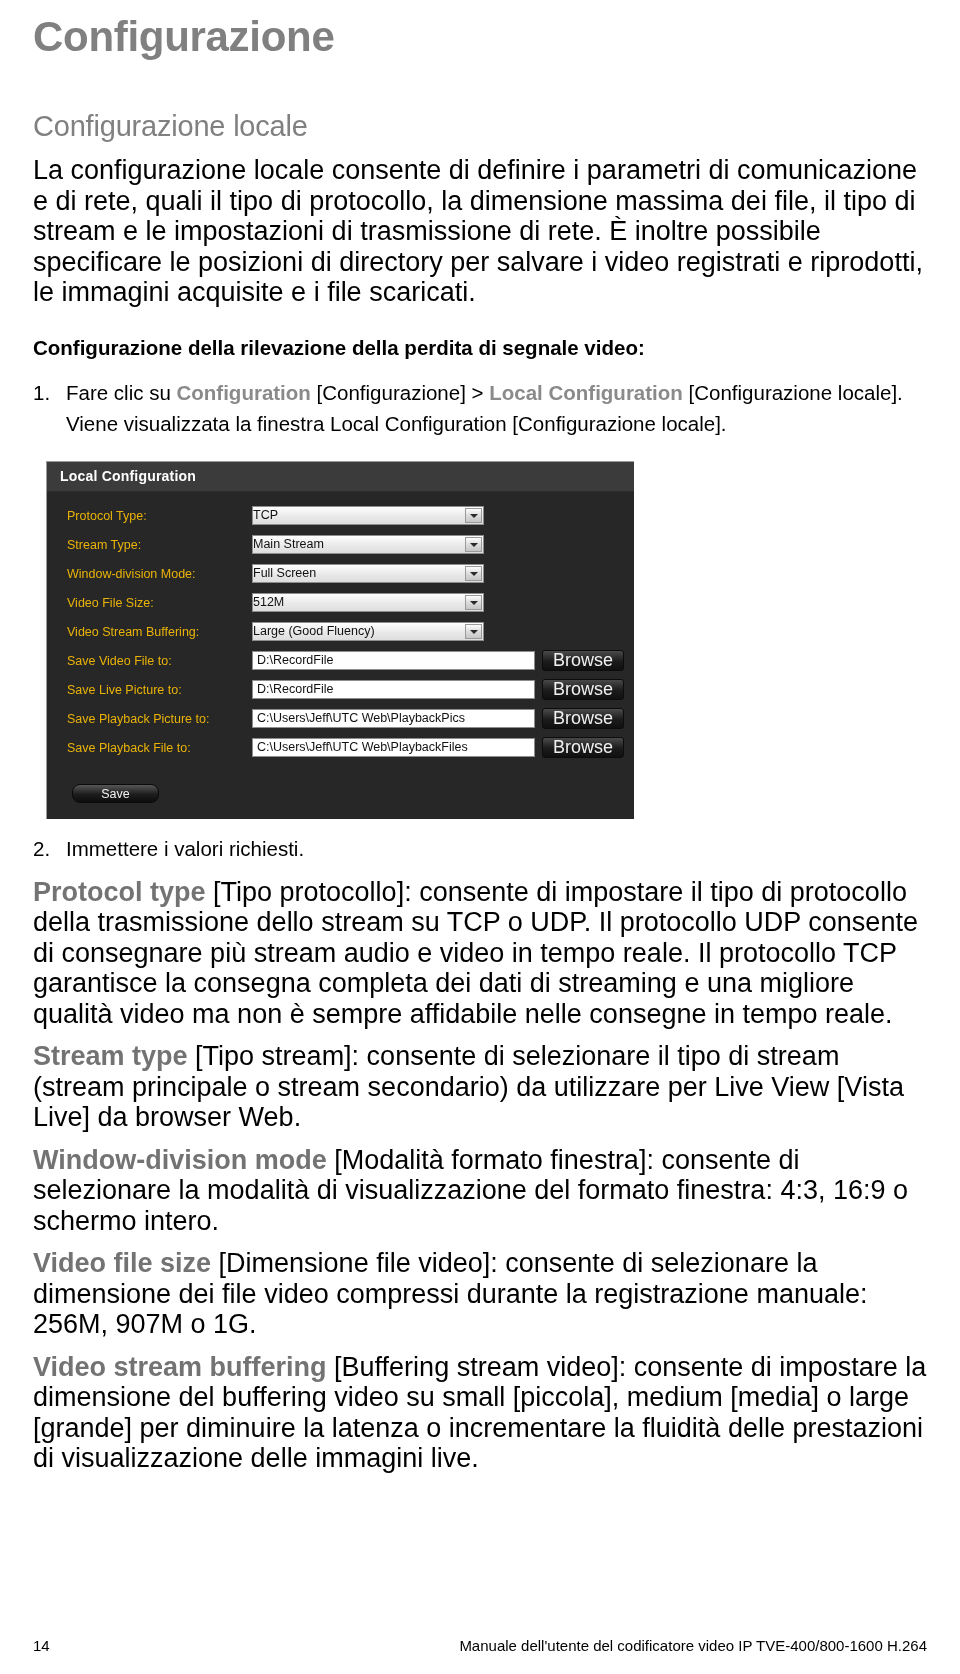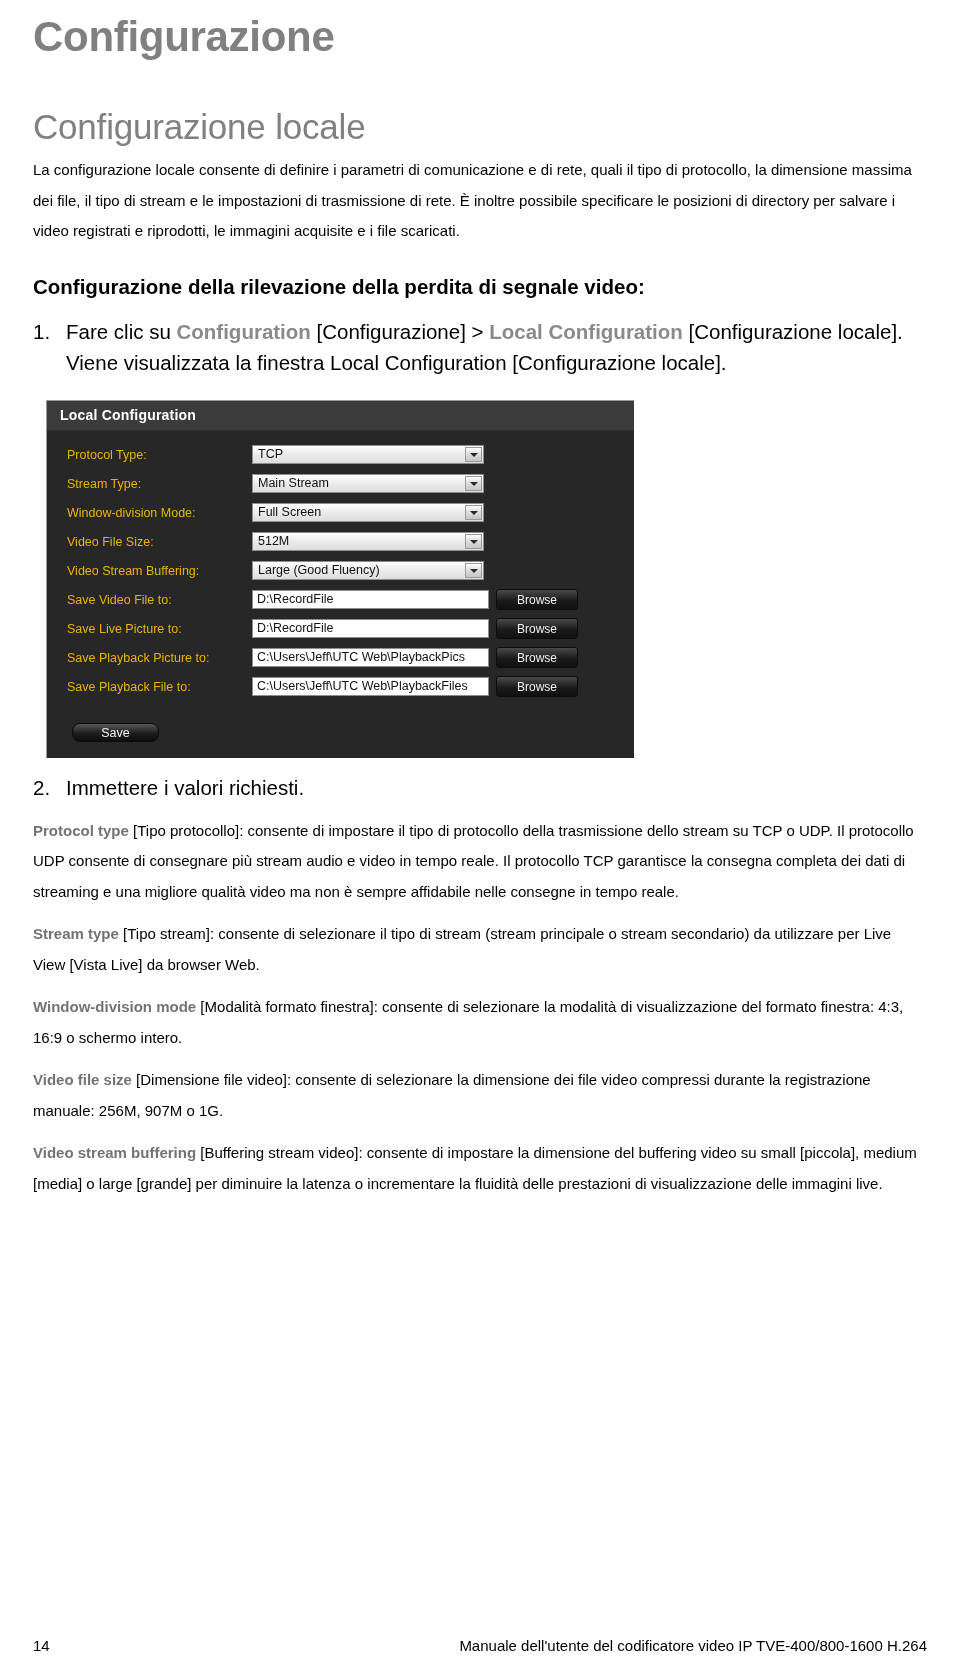--- a/index.html
+++ b/index.html
@@ -30,32 +30,32 @@
     padding-top: 14px;
     font-size: 42px;
     line-height: 46px;
     font-weight: bold;
     color: #808080;
     letter-spacing: -0.3px;
   }
   h2.section-title {
     margin: 0;
     padding-top: 50px;
-    font-size: 35px;
+    font-size: 29px;
     line-height: 33px;
     font-weight: normal;
     color: #808080;
     letter-spacing: -0.2px;
   }
 
   
   p.body-text {
     margin: 0;
     padding-top: 12px;
-    font-size: 15px;
+    font-size: 27px;
     line-height: 30.5px;
     color: #000;
   }
 
   p.sub-heading {
     margin: 0;
     padding-top: 25px;
     font-size: 20.5px;
     line-height: 30.5px;
     font-weight: bold;
@@ -137,21 +137,20 @@
     position: relative;
     width: 232px;
     height: 19px;
     background: linear-gradient(#ffffff, #e9e9e9 55%, #dedede);
     border: 1px solid #8d8d8d;
     box-sizing: border-box;
     display: flex;
     align-items: center;
   }
   .lc-select .val {
-    padding-left: 5px;
     font-size: 12.5px;
     color: #111;
     line-height: 17px;
     white-space: nowrap;
     overflow: hidden;
   }
   .lc-select .arrow-btn {
     position: absolute;
     right: 1px;
     top: 1px;
@@ -165,21 +164,21 @@
     justify-content: center;
   }
   .caret {
     width: 0; height: 0;
     border-left: 4px solid transparent;
     border-right: 4px solid transparent;
     border-top: 4px solid #2a2a2a;
   }
   
   .lc-input {
-    width: 237px;
+    width: 283px;
     height: 19px;
     background: #ffffff;
     border: 1px solid #8d8d8d;
     box-sizing: border-box;
     font-size: 12.5px;
     color: #111;
     line-height: 17px;
     padding-left: 4px;
     white-space: nowrap;
     overflow: hidden;
@@ -188,21 +187,21 @@
   }
   .lc-browse {
     margin-left: 7px;
     width: 82px;
     height: 21px;
     background: linear-gradient(#4a4a4a, #1b1b1b 55%, #101010);
     border: 1px solid #0c0c0c;
     border-radius: 3px;
     box-sizing: border-box;
     color: #f0f0f0;
-    font-size: 12px;
+    font-size: 18px;
     display: flex;
     align-items: center;
     justify-content: center;
   }
   .lc-save-row {
     padding-left: 25px;
     padding-top: 22px;
   }
   .lc-save {
     width: 87px;

